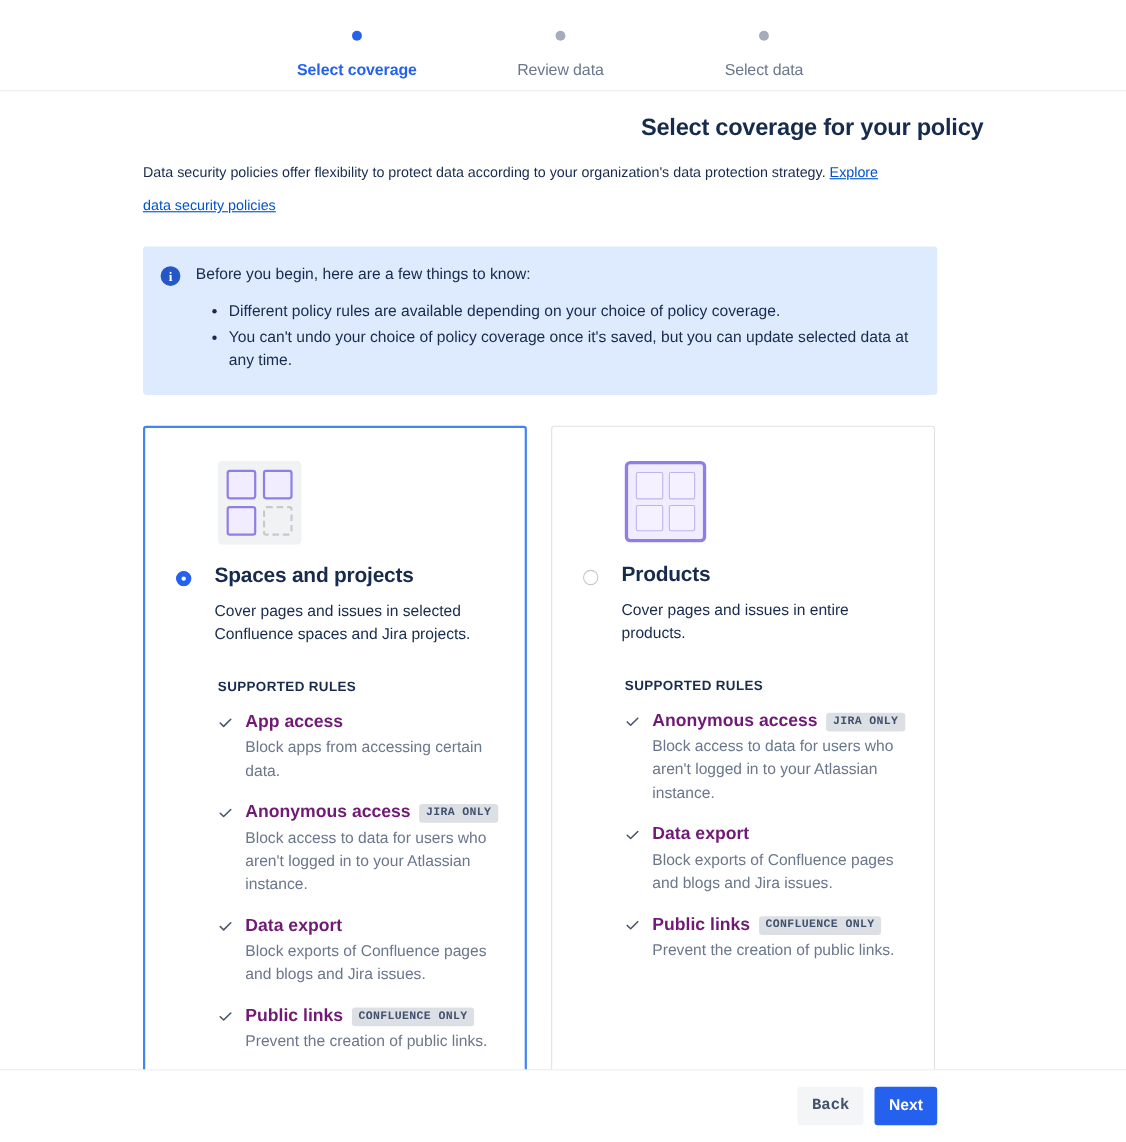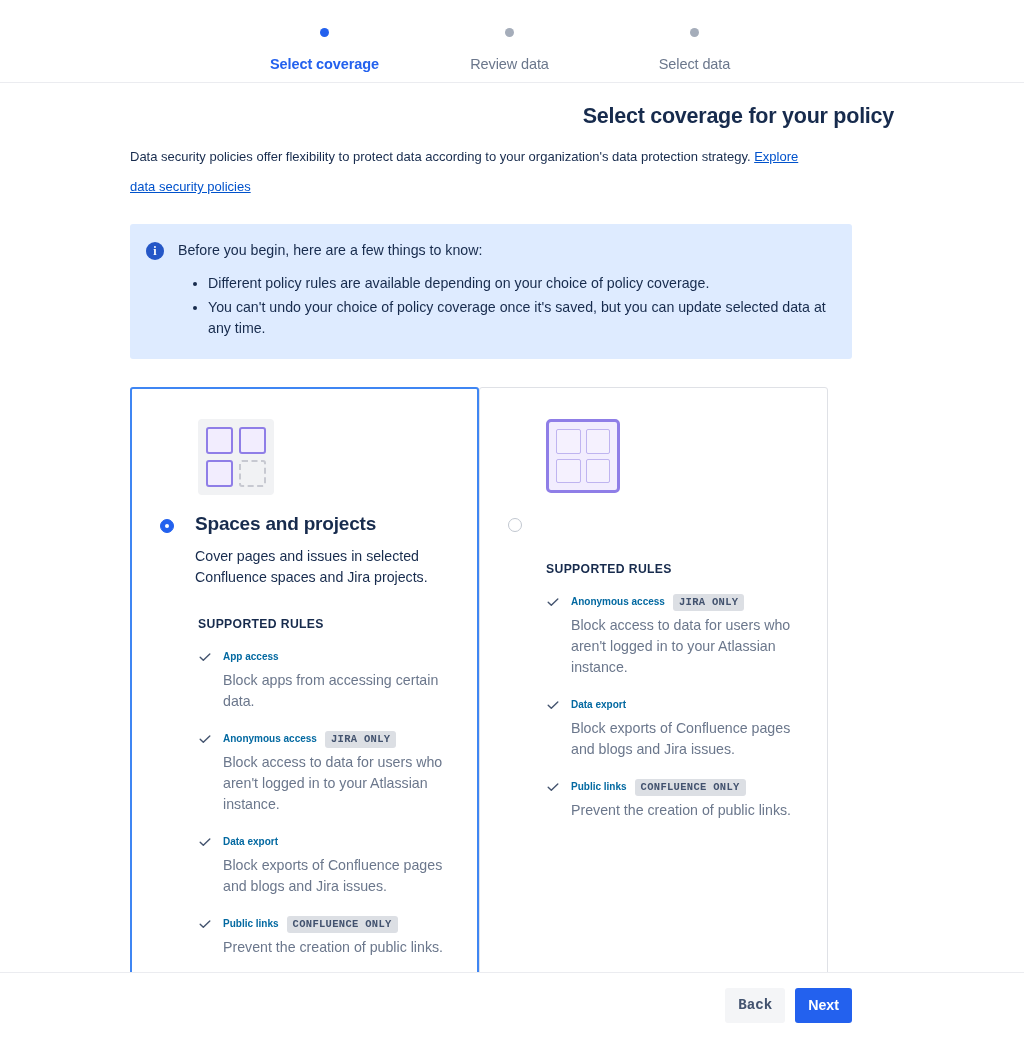--- a/index.html
+++ b/index.html
@@ -141,20 +141,21 @@
   .banner-list li {
     font-size: 14.2px;
     line-height: 21px;
     color: #172B4D;
     margin-bottom: 3px;
   }
 
   
   .cards {
     display: flex;
+    gap: 22px;
     margin-top: 28px;
   }
 
   .card {
     width: 349px;
     border: 1px solid #DFE1E6;
     border-radius: 3px;
     background: #ffffff;
     padding: 22px 0 24px 0;
     min-height: 600px;
@@ -289,23 +290,23 @@
   .rule-body { flex: 1 1 auto; min-width: 0; }
 
   .rule-name-row {
     display: flex;
     align-items: center;
     flex-wrap: wrap;
     gap: 8px;
   }
 
   .rule-name {
-    font-size: 10px;
-    font-weight: bold;
-    color: #0369a1;
+    font-size: 16px;
+    font-weight: bold;
+    color: #701a75;
     line-height: 20px;
   }
 
   .badge {
     display: inline-block;
     background: #DCDFE4;
     color: #42526E;
     font-size: 10.5px;
     font-weight: bold;
     letter-spacing: 0.3px;
@@ -478,20 +479,24 @@
             <div class="card-icon-wrap">
               <div class="icon-products">
                 <span></span>
                 <span></span>
                 <span></span>
                 <span></span>
               </div>
             </div>
             <div class="card-head">
               <span class="radio"></span>
+              <div>
+                <div class="card-title">Products</div>
+                <div class="card-sub">Cover pages and issues in entire products.</div>
+              </div>
             </div>
             <div class="rules-wrap">
               <div class="rules-heading">SUPPORTED RULES</div>
               <div class="rule">
                 <span class="check">
                   <svg width="14" height="14" viewBox="0 0 14 14" fill="none" xmlns="http://www.w3.org/2000/svg">
                     <path d="M2.2 7.3L5.3 10.3L11.8 3.9" stroke="currentColor" stroke-width="1.4" stroke-linecap="round" stroke-linejoin="round"></path>
                   </svg>
                 </span>
                 <div class="rule-body">

